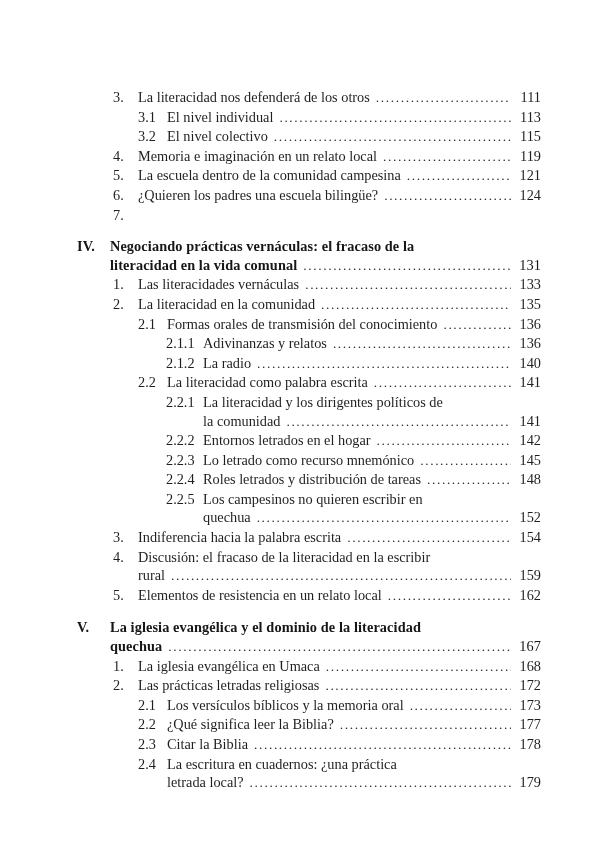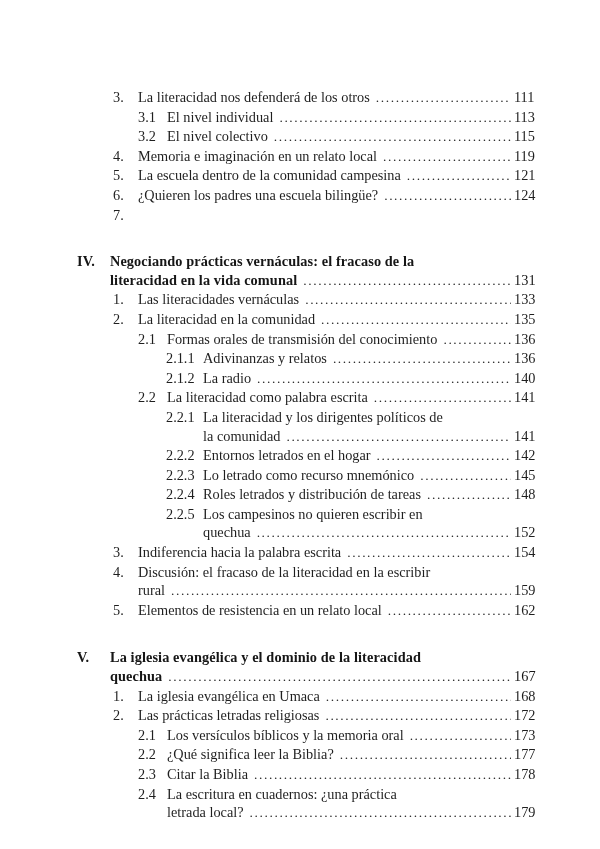--- a/index.html
+++ b/index.html
@@ -29,25 +29,25 @@
     overflow: hidden;
     white-space: nowrap;
     margin: 0 3px 0 6px;
     color: #2b2b2b;
   }
   .leader::after {
     content: "......................................................................................................................";
     letter-spacing: 1.6px;
     font-size: 13.5px;
   }
-  .page-num { flex: none; min-width: 27px; }
+  .page-num { flex: none; min-width: 27px; text-align: right; }
 
   
   .level-0 .num { width: 33px; }
-  .level-0 { margin-top: 28px; font-weight: bold; color: #161616; letter-spacing: 0.1px; }
+  .level-0 { margin-top: 13px; font-weight: bold; color: #161616; letter-spacing: 0.1px; }
   .level-0 .page-num, .level-0 .leader::after { font-weight: normal; }
   .level-1 { padding-left: 36px; }
   .level-1 .num { width: 25px; }
   .level-2 { padding-left: 61px; }
   .level-2 .num { width: 29px; }
   .level-3 { padding-left: 89px; }
   .level-3 .num { width: 37px; }
 </style>
 </head>
 <body>

